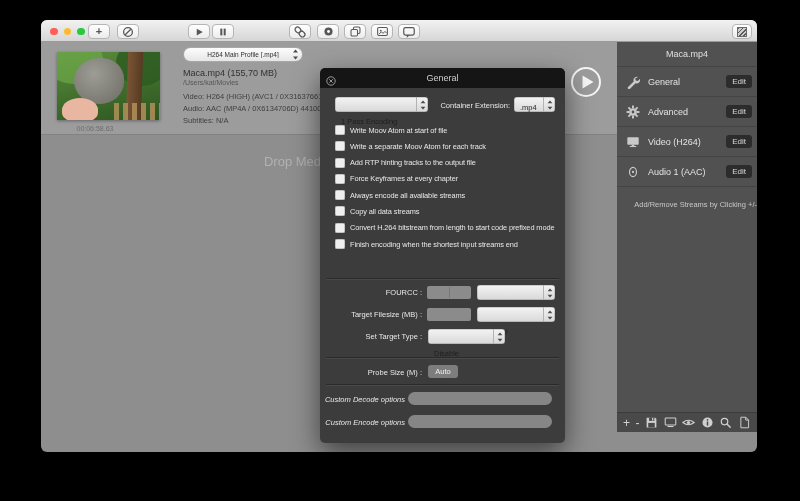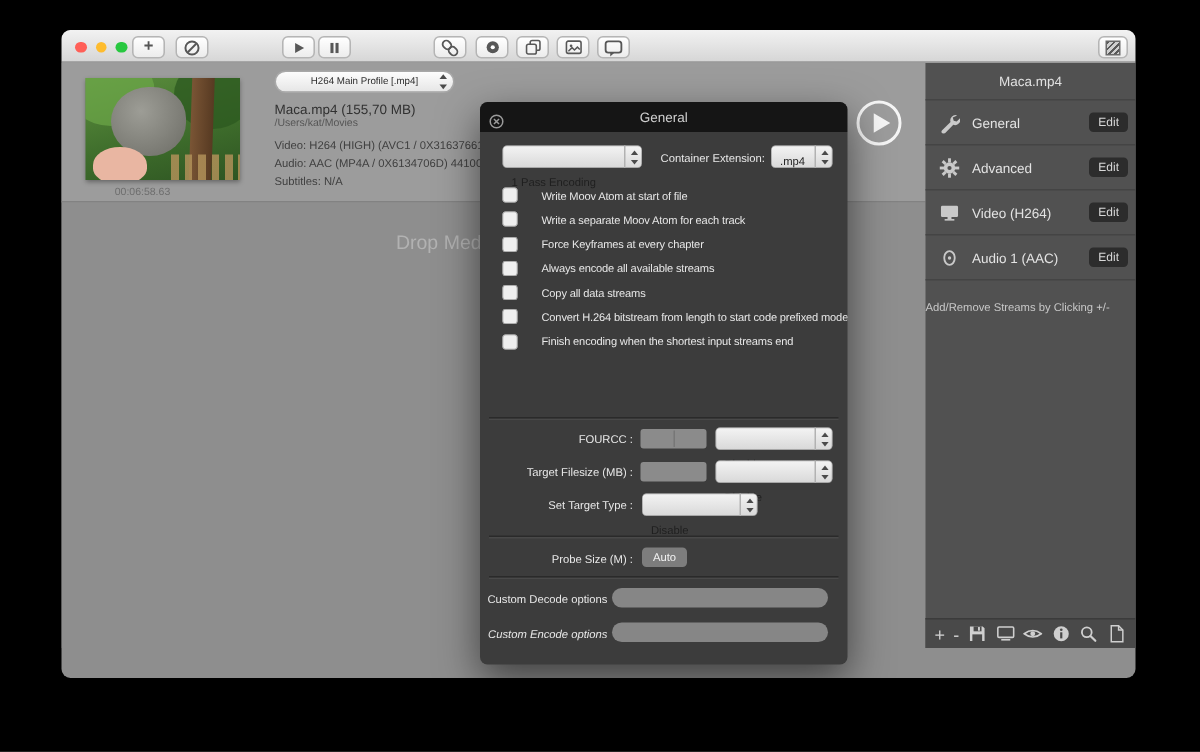--- a/index.html
+++ b/index.html
@@ -73,21 +73,21 @@
 
   
   .sidebar { position:relative; width:140px; background:#515151; color:#e3e3e3; }
   .sb-header { height:25px; line-height:25px; text-align:center; font-size:9px;
                color:#e0e0e0; border-bottom:1px solid #444; }
   .sb-row { height:30px; border-bottom:1px solid #444; display:flex; align-items:center;
             padding:0 5px 0 9px; gap:8px; }
   .sb-row .lbl { flex:1; font-size:9px; }
   .edit-btn { background:#2c2c2c; color:#d8d8d8; font-size:8px; padding:2px 6px;
               border-radius:3px; }
-  .sb-note { position:absolute; left:0; top:158px; width:100%; text-align:left;
+  .sb-note { position:absolute; left:0; top:158px; width:100%; text-align:right;
              font-size:7.5px; color:#c8c8c8; }
   .sb-bottom { position:absolute; left:0; right:0; bottom:0; height:20px;
                background:#494949; border-top:1px solid #3b3b3b; display:flex;
                align-items:center; justify-content:space-between; padding:0 6px;
                color:#d2d2d2; }
   .sb-bottom span { font-size:12px; line-height:1; cursor:default; }
   .sb-bottom svg { display:block; }
 
   
   #dialog { position:absolute; left:279px; top:48px; width:245px; height:375px;
@@ -105,21 +105,21 @@
                  justify-content:center; }
   .sel .stxt { white-space:nowrap; overflow:hidden;margin-top:34px; }
 
   .ce-label { position:absolute; left:112px; top:33px; width:78px; text-align:right;
               font-size:7.5px; color:#e8e8e8; }
 
   .cb-list { position:absolute; left:15px; top:57px; right:6px; }
   .cb-row { height:10px; margin-bottom:6.3px; display:flex; align-items:center; }
   .cb { width:10px; height:10px; background:#efefef; border-radius:2px;
         box-shadow:inset 0 0 0 .5px #9a9a9a; flex:0 0 auto; }
-  .cb-label { margin-left:16px; font-size:7.4px; color:#e8e8e8; white-space:nowrap;
+  .cb-label { margin-left:5px; font-size:7.4px; color:#e8e8e8; white-space:nowrap;
               letter-spacing:-.1px; }
 
   .dlg-div { position:absolute; left:6px; right:6px; height:1px; background:#2a2a2a;
              box-shadow:0 1px 0 rgba(255,255,255,.07); }
 
   .f-label { position:absolute; left:0; width:102px; text-align:right;
              font-size:7.5px; color:#e8e8e8; }
   .mini-field { position:absolute; left:107px; width:44px; height:13px;
                 background:#8b8b8b; border-radius:2px; }
   .mini-split { position:absolute; left:50%; top:1px; bottom:1px; width:1px; background:#777; }
@@ -365,20 +365,24 @@
       <div class="cb-row">
           <span class="cb"></span>
           <span class="cb-label">Write Moov Atom at start of file</span>
         </div>
       <div class="cb-row">
           <span class="cb"></span>
           <span class="cb-label">Write a separate Moov Atom for each track</span>
         </div>
       <div class="cb-row">
           <span class="cb"></span>
+          <span class="cb-label">Add RTP hinting tracks to the output file</span>
+        </div>
+      <div class="cb-row">
+          <span class="cb"></span>
           <span class="cb-label">Force Keyframes at every chapter</span>
         </div>
       <div class="cb-row">
           <span class="cb"></span>
           <span class="cb-label">Always encode all available streams</span>
         </div>
       <div class="cb-row">
           <span class="cb"></span>
           <span class="cb-label">Copy all data streams</span>
         </div>
@@ -439,21 +443,21 @@
 
     <div class="dlg-div" style="top:289px"></div>
 
     <div style="position:absolute; top:297px; left:0; right:0; height:14px;">
       <span class="f-label" style="top:3px">Probe Size (M) :</span>
       <span class="auto-btn" style="top:0">Auto</span>
     </div>
 
     <div class="dlg-div" style="top:316px"></div>
 
-    <div style="position:absolute; top:324px; left:0; right:0; height:14px;">
+    <div style="position:absolute; top:324px; left:0; right:0; height:14px;font-style:italic;">
       <span class="co-label" style="top:3px">Custom Decode options</span>
       <span class="wide-field" style="top:0"></span>
     </div>
 
     <div style="position:absolute; top:347px; left:0; right:0; height:14px;font-style:italic;">
       <span class="co-label" style="top:3px">Custom Encode options</span>
       <span class="wide-field" style="top:0"></span>
     </div>
   </div>
 

